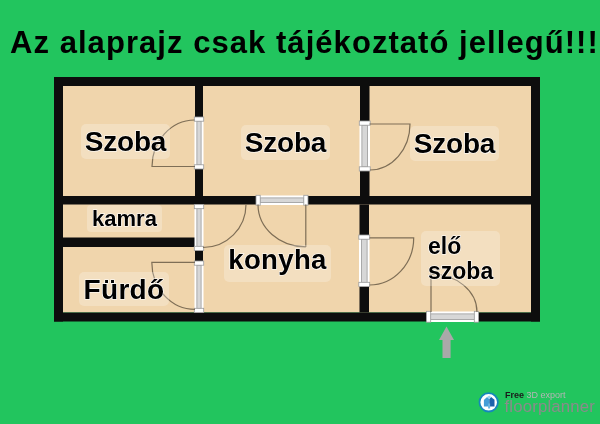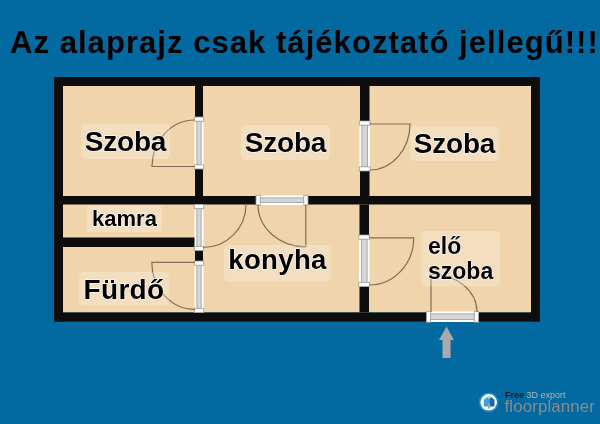--- a/index.html
+++ b/index.html
@@ -1,16 +1,16 @@
 <!DOCTYPE html>
 <html><head>
 <meta charset="utf-8">
 <style>
   html,body{margin:0;padding:0;background:#ffffff;}
-  #page{position:relative;width:600px;height:424px;background:#0369a1;overflow:hidden;
+  #page{position:relative;width:600px;height:424px;background:#22c55e;overflow:hidden;
         font-family:"Liberation Sans",sans-serif;}
   svg{position:absolute;left:0;top:0;}
   text{font-family:"Liberation Sans",sans-serif;}
 </style>
 </head>
 <body>
 <div id="page">
 <svg width="600" height="424" viewBox="0 0 600 424">
 
   <text x="10" y="53" font-size="31" font-weight="bold" letter-spacing="1.05" fill="#000000">Az alaprajz csak tájékoztató jellegű!!!</text>

